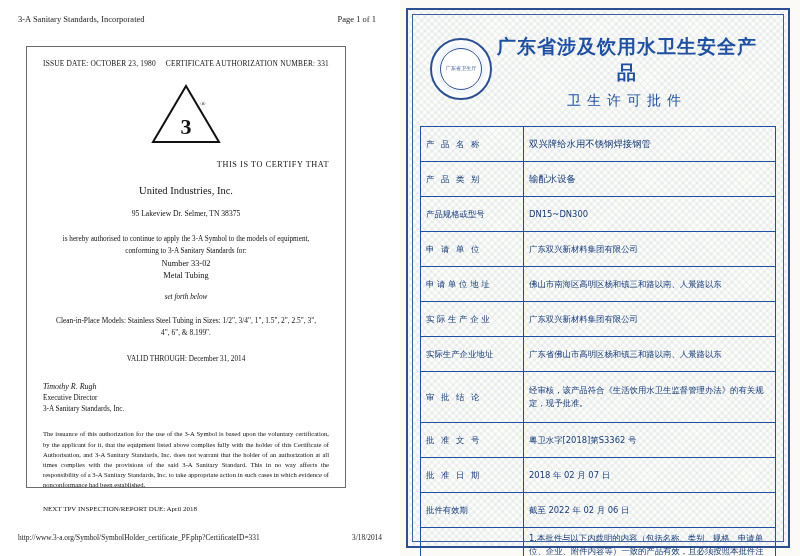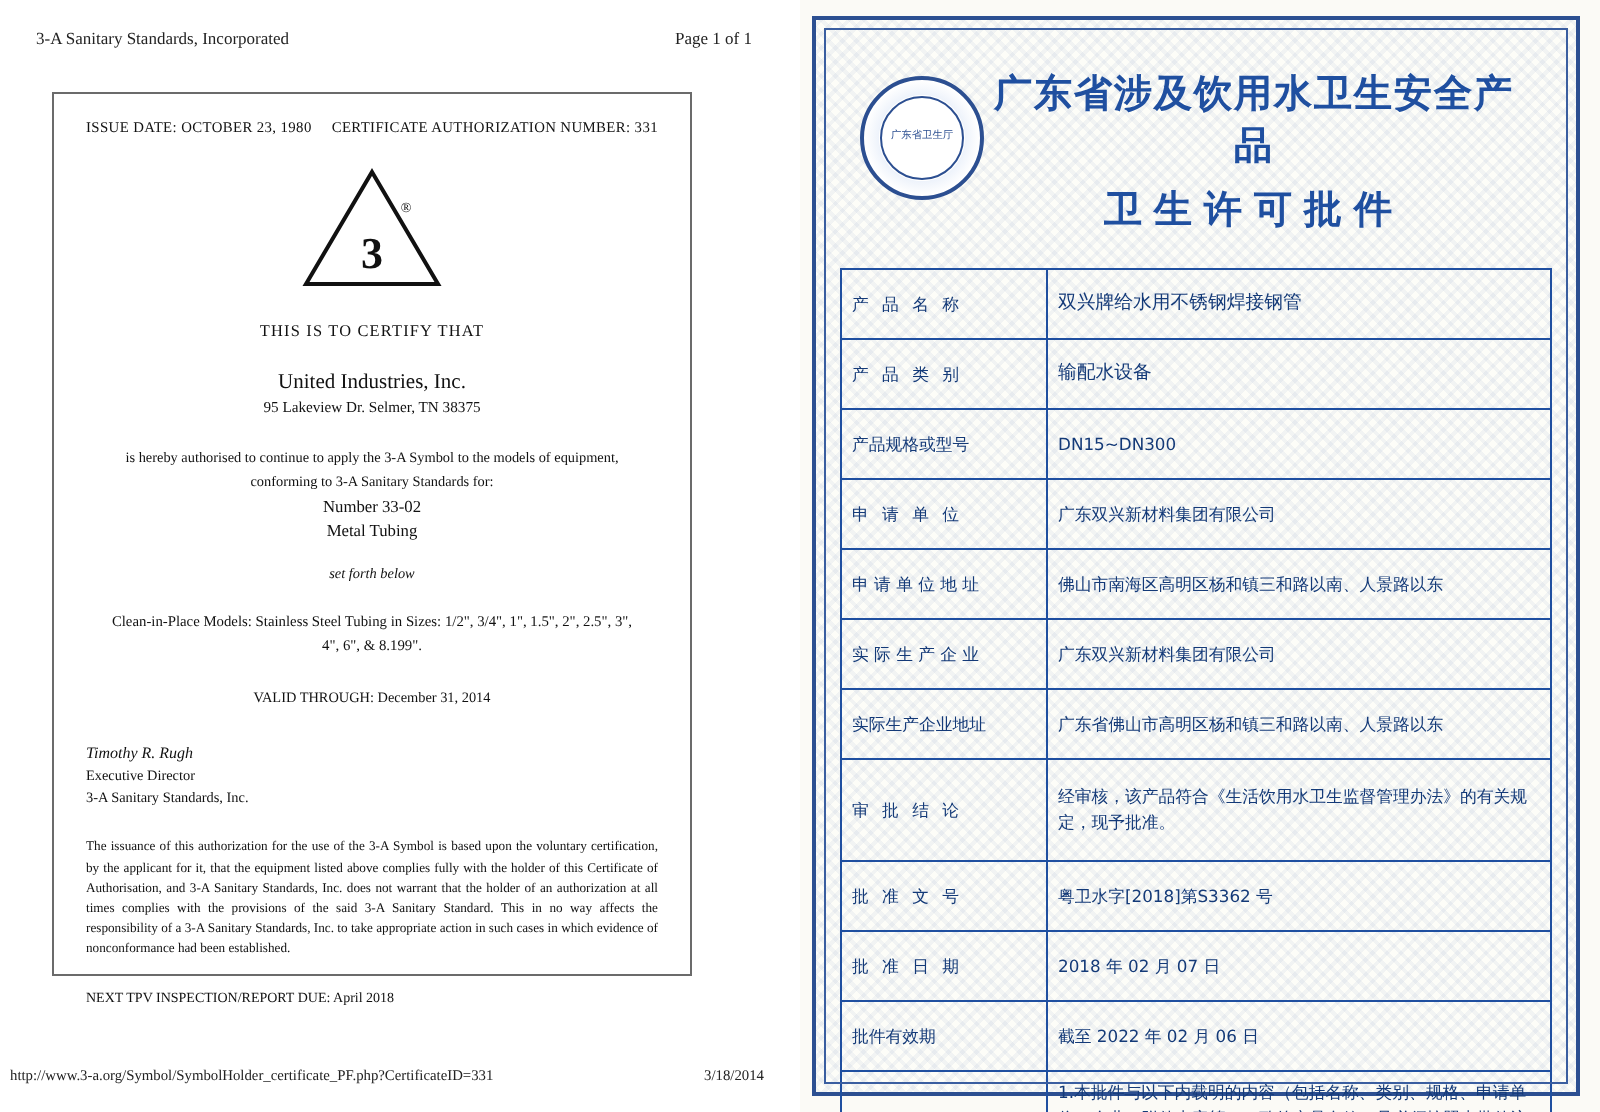--- a/index.html
+++ b/index.html
@@ -30,26 +30,26 @@
     box-sizing:border-box;
     padding:12px 16px;
   }
   .cert-top{display:flex;justify-content:space-between;font-size:7.4px;letter-spacing:.2px;color:#111;}
 
   .logo-wrap{margin-top:16px;text-align:center;}
   .logo{display:inline-block;position:relative;width:74px;height:62px;}
   .logo svg{display:block;}
 
   .certify{
-    text-align:center;font-size:8.2px;letter-spacing:.6px;margin-top:10px;color:#111;
+    text-align:right;font-size:8.2px;letter-spacing:.6px;margin-top:10px;color:#111;
   }
   .company{
     text-align:center;font-size:10.5px;margin-top:16px;color:#111;
   }
-  .addr{text-align:center;font-size:7.6px;margin-top:2px;color:#111;}
+  .addr{text-align:center;font-size:7.6px;margin-top:13px;color:#111;}
   .auth{
     text-align:center;font-size:7.2px;margin-top:16px;line-height:1.65;color:#111;
     padding:0 16px;
   }
   .number{
     text-align:center;font-size:8.4px;margin-top:0;line-height:1.5;color:#111;
   }
   .setforth{text-align:center;font-size:7.2px;margin-top:10px;color:#111;font-style:italic;}
   .models{
     text-align:center;font-size:7.4px;margin-top:14px;line-height:1.6;color:#111;padding:0 10px;
@@ -58,21 +58,21 @@
 
   .signer{margin-top:18px;font-size:7.2px;line-height:1.55;color:#111;}
   .sig-line{font-style:italic;font-size:8px;}
 
   .fineprint{
     margin-top:14px;font-size:6.6px;line-height:1.55;text-align:justify;color:#111;
   }
   .nexttpv{margin-top:14px;font-size:7px;color:#111;}
 
   .lfoot{
-    position:absolute;left:5px;right:18px;bottom:14px;
+    position:absolute;left:18px;right:18px;bottom:14px;
     display:flex;justify-content:space-between;font-size:7.4px;color:#222;
   }
 
   
   .right{
     position:relative;
     width:400px;height:556px;
     background:#fbfaf6;
     box-sizing:border-box;
   }
@@ -103,21 +103,21 @@
   .seal:after{
     content:"";position:absolute;width:40px;height:40px;border-radius:50%;border:1px solid #2c4f91;
   }
   .seal span{position:relative;z-index:2;font-family:"DejaVu Sans",sans-serif;}
   .cn-titles{flex:1;text-align:center;padding-right:14px;}
   .cn-t1{
     color:#1f4fa0;font-size:19px;font-weight:bold;letter-spacing:1px;
     font-family:Liberation Mono, monospace;
   }
   .cn-t2{
-    color:#1f4fa0;font-size:19px;font-weight:bold;letter-spacing:6px;margin-top:6px;
+    color:#1f4fa0;font-size:14px;font-weight:normal;letter-spacing:6px;margin-top:6px;
     font-family:"DejaVu Sans",sans-serif;
   }
 
   table.cn{
     width:100%;border-collapse:collapse;margin-top:16px;
     font-family:"DejaVu Sans",sans-serif;
     table-layout:fixed;
   }
   table.cn td{
     border:1px solid #1f4fa0;

